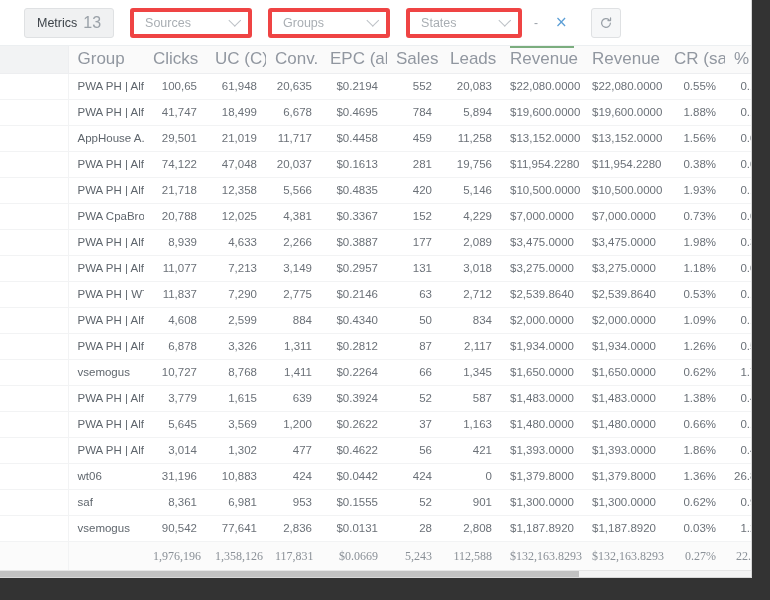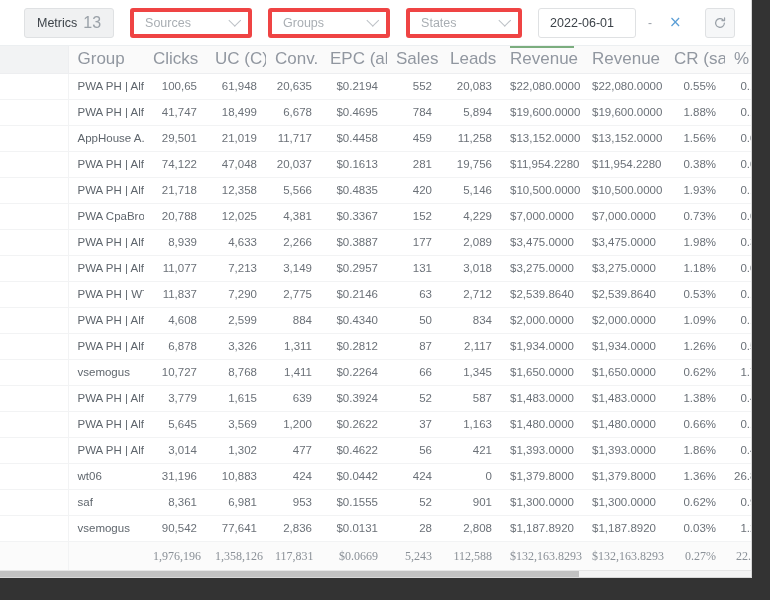--- a/index.html
+++ b/index.html
@@ -204,21 +204,20 @@
     <div class="select groups">
       <span class="ph">Groups</span>
       <span class="caret"></span>
     </div>
 
     <div class="select states">
       <span class="ph">States</span>
       <span class="caret"></span>
     </div>
 
-    <div class="datebox">2022-06-01</div>
     <span class="dash">-</span>
 
     <span class="clear-x">×</span>
 
     <div class="refresh-btn">
       <svg width="14" height="14" viewBox="0 0 16 16">
         <path d="M13 8a5 5 0 1 1-1.6-3.7" fill="none" stroke="#9aa1a8" stroke-width="1.4" stroke-linecap="round"></path>
         <path d="M13.2 2.2 L13.2 5.2 L10.2 5.2" fill="none" stroke="#9aa1a8" stroke-width="1.4" stroke-linecap="round" stroke-linejoin="round"></path>
       </svg>
     </div>

